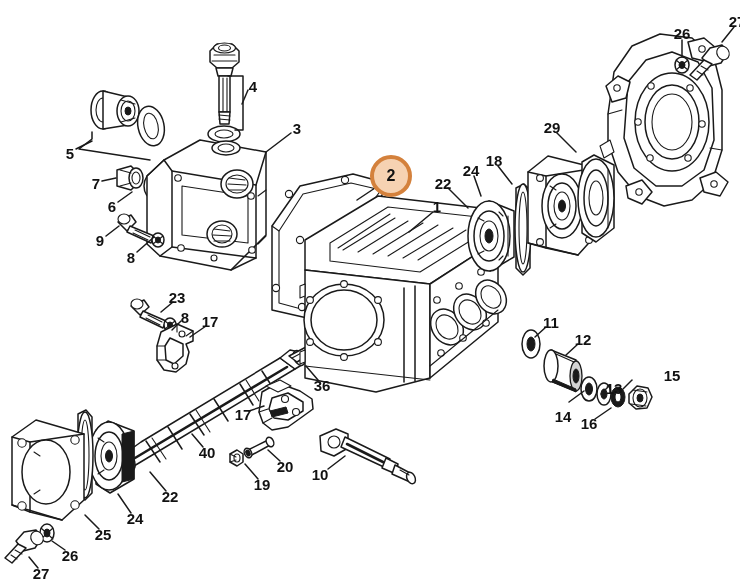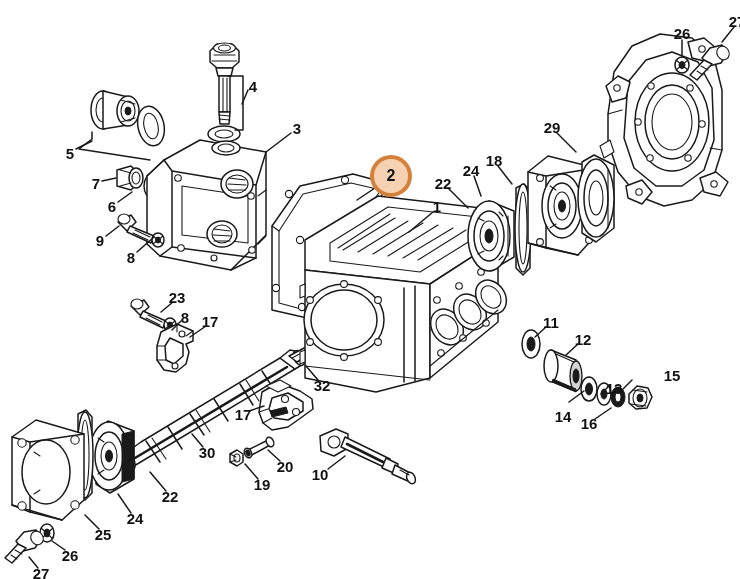--- a/index.html
+++ b/index.html
@@ -500,22 +500,22 @@
       <div class="callout" style="left: 551px; top: 322px;">11</div>
       <div class="callout" style="left: 583px; top: 339px; text-align: center;">12</div>
       <div class="callout" style="left: 614px; top: 380px; margin-top: 8px;">13</div>
       <div class="callout" style="left: 563px; top: 416px;">14</div>
       <div class="callout" style="left: 672px; top: 375px;">15</div>
       <div class="callout" style="left: 589px; top: 423px;">16</div>
       <div class="callout" style="left: 210px; top: 321px;">17</div>
       <div class="callout" style="left: 243px; top: 414px;">17</div>
       <div class="callout" style="left: 285px; top: 466px;">20</div>
       <div class="callout" style="left: 262px; top: 484px;">19</div>
-      <div class="callout" style="left: 207px; top: 452px;">30</div>
-      <div class="callout" style="left: 322px; top: 385px;">32</div>
+      <div class="callout" style="left: 207px; top: 452px;">40</div>
+      <div class="callout" style="left: 322px; top: 385px;">36</div>
       <div class="callout" style="left: 443px; top: 183px;">22</div>
       <div class="callout" style="left: 170px; top: 496px;">22</div>
       <div class="callout" style="left: 177px; top: 297px;">23</div>
       <div class="callout" style="left: 471px; top: 170px;">24</div>
       <div class="callout" style="left: 135px; top: 518px;">24</div>
       <div class="callout" style="left: 103px; top: 534px;">25</div>
       <div class="callout" style="left: 682px; top: 33px;">26</div>
       <div class="callout" style="left: 70px; top: 555px;">26</div>
       <div class="callout" style="left: 737px; top: 21px;">27</div>
       <div class="callout" style="left: 41px; top: 573px;">27</div>

